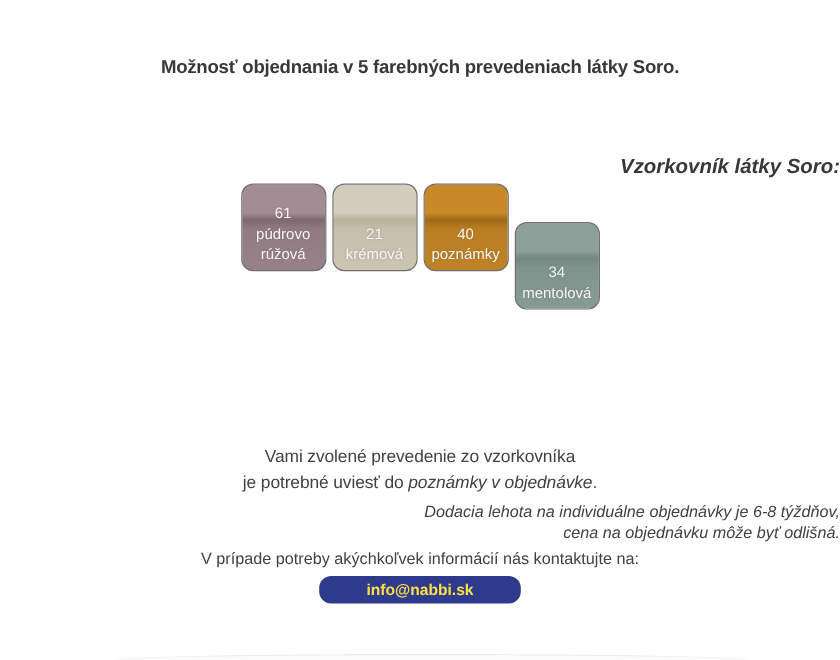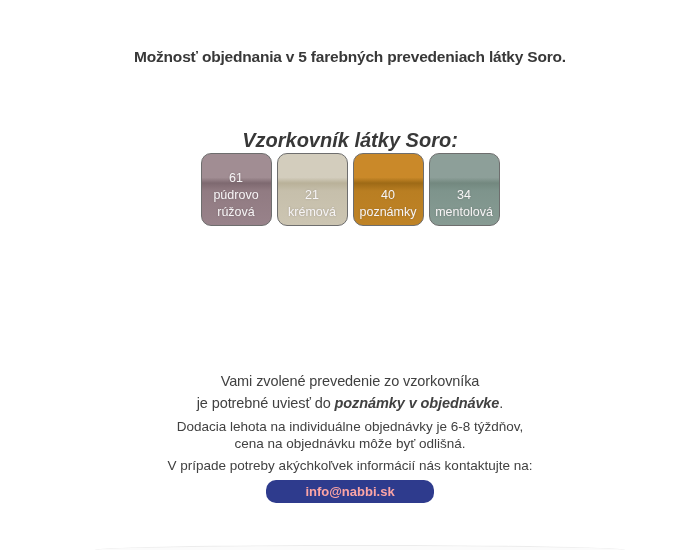--- a/index.html
+++ b/index.html
@@ -14,22 +14,22 @@
 
   .title {
     position: absolute; top: 48px; left: 0; right: 0;
     text-align: center;
     font-size: 15.5px; font-weight: bold; letter-spacing: -0.2px;
     color: #383838;
   }
 
   .swatch-heading {
     position: absolute; top: 129px; left: 0; right: 0;
-    text-align: center;
-    font-size: 20px; font-weight: bold; font-style: italic;
+    text-align: right;
+    font-size: 17px; font-weight: bold; font-style: italic;
     color: #383838;
   }
 
   .swatch-row {
     position: absolute; top: 153px; left: 0; right: 0;
     display: flex; justify-content: center; gap: 5px;
   }
   .swatch {
     width: 71px; height: 73px;
     border: 1px solid #6e6e6e;
@@ -43,30 +43,30 @@
     text-shadow: 0 0 2px rgba(60,50,55,0.25);
   }
   .swatch-code { display: block; text-align: center; }
   .swatch-name { display: block; width: 66px; }
 
   .note {
     position: absolute; top: 371px; left: 0; right: 0;
     text-align: center; color: #414141;
   }
   .note-line-main { font-size: 14.5px; line-height: 21.5px; letter-spacing: -0.1px; }
-  .note-bold-italic { font-weight: bold; font-style: italic; }
-  .note-line-italic { font-size: 13.5px; line-height: 16.5px; }
+  .note-bold-italic { font-weight: normal; font-style: italic; }
+  .note-line-italic { font-style: italic; font-size: 13.5px; line-height: 16.5px; text-align: right; }
   .note-line-italic.first { margin-top: 5px; }
   .note-line-contact { font-size: 13.5px; line-height: 17px; margin-top: 5px; }
 
   .email-button {
     display: inline-block;
     margin-top: 6px;
     background: #2e3b8d;
-    color: #fca5a5;
+    color: #fde047;
     font-family: "Liberation Sans", sans-serif;
     font-size: 13px; font-weight: bold;
     border: none;
     border-radius: 10px;
     padding: 4px 0;
     width: 168px;
     text-align: center;
     cursor: pointer;
   }
 
@@ -97,21 +97,21 @@
       <span class="swatch-code">21</span>
       <span class="swatch-name">krémová</span>
     </div>
 
     <div class="swatch" style="background: linear-gradient(rgb(202, 137, 41) 0%, rgb(202, 137, 41) 33%, rgb(158, 106, 22) 41%, rgb(185, 126, 34) 52%, rgb(191, 131, 38) 100%);">
       <span class="swatch-code">40</span>
       <span class="swatch-name">poznámky</span>
     </div>
 
 
-    <div class="swatch" style="background: linear-gradient(rgb(141, 159, 153) 0%, rgb(141, 159, 153) 33%, rgb(115, 136, 127) 41%, rgb(126, 148, 140) 52%, rgb(135, 155, 147) 100%);">
+    <div class="swatch" style="background: linear-gradient(rgb(141, 159, 153) 0%, rgb(141, 159, 153) 33%, rgb(115, 136, 127) 41%, rgb(126, 148, 140) 52%, rgb(135, 155, 147) 100%); margin-top: 32px;">
       <span class="swatch-code">34</span>
       <span class="swatch-name">mentolová</span>
     </div>
   </div>
 
   <div class="note">
     <div class="note-line-main">Vami zvolené prevedenie zo vzorkovníka</div>
     <div class="note-line-main"><span>je potrebné uviesť do </span><span class="note-bold-italic">poznámky v objednávke</span><span>.</span></div>
     <div class="note-line-italic first">Dodacia lehota na individuálne objednávky je 6-8 týždňov,</div>
     <div class="note-line-italic">cena na objednávku môže byť odlišná.</div>

